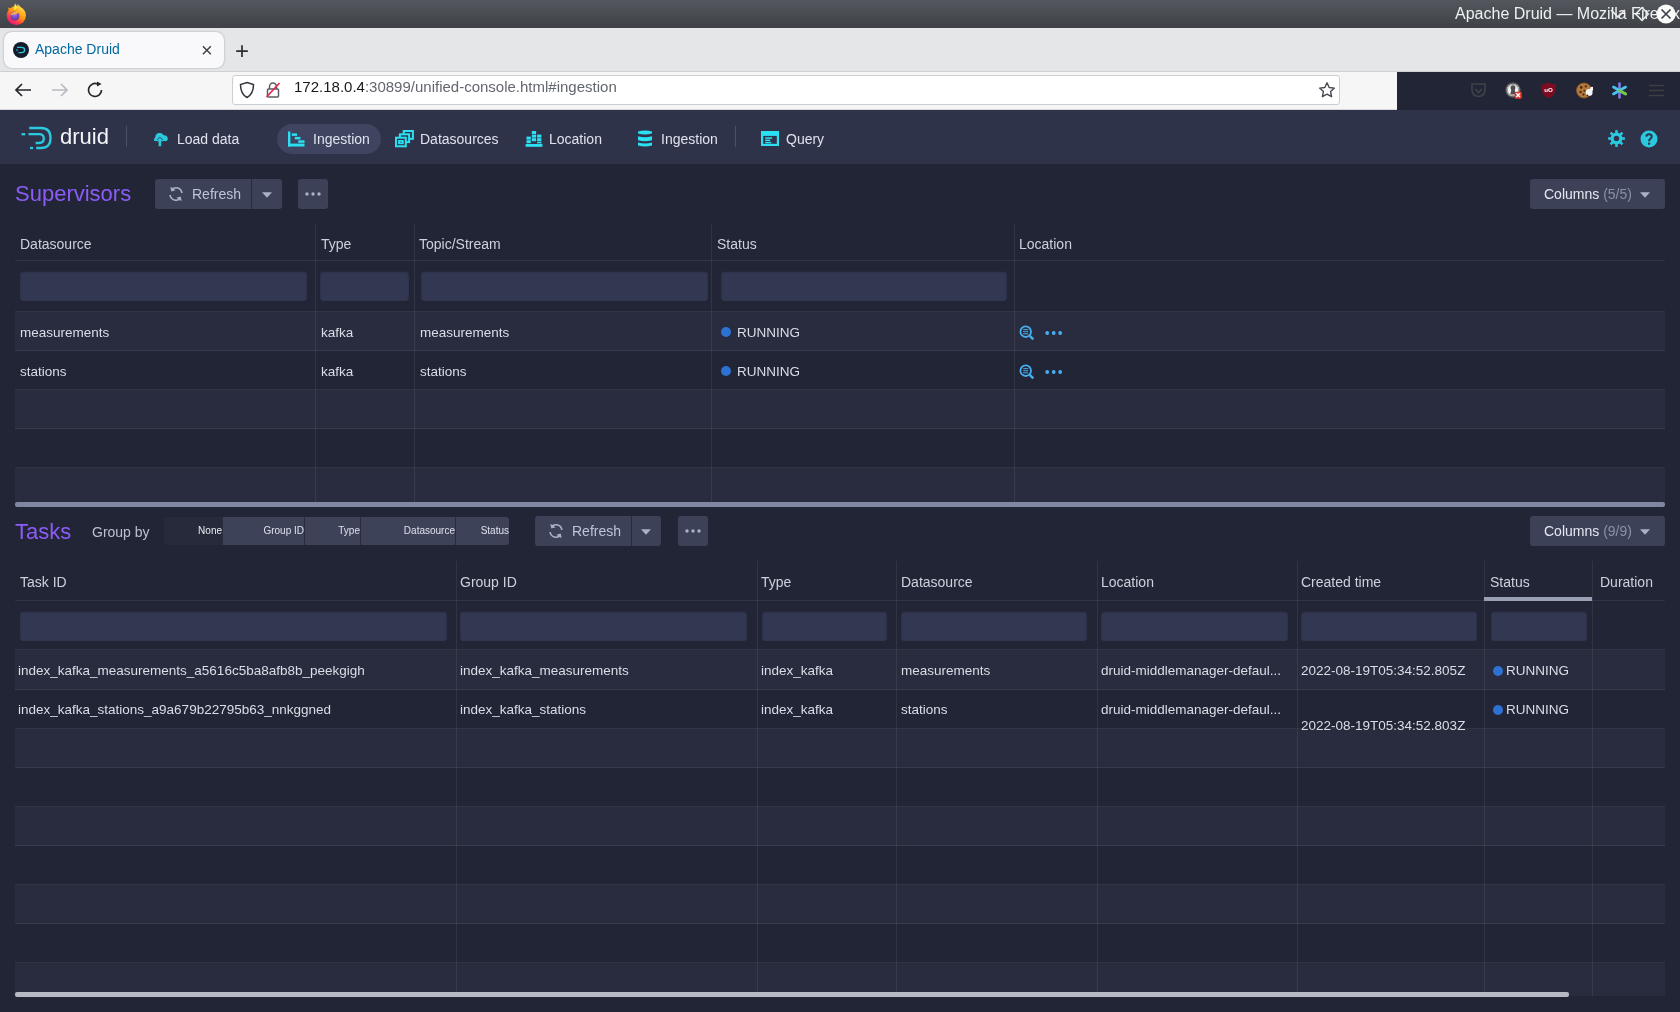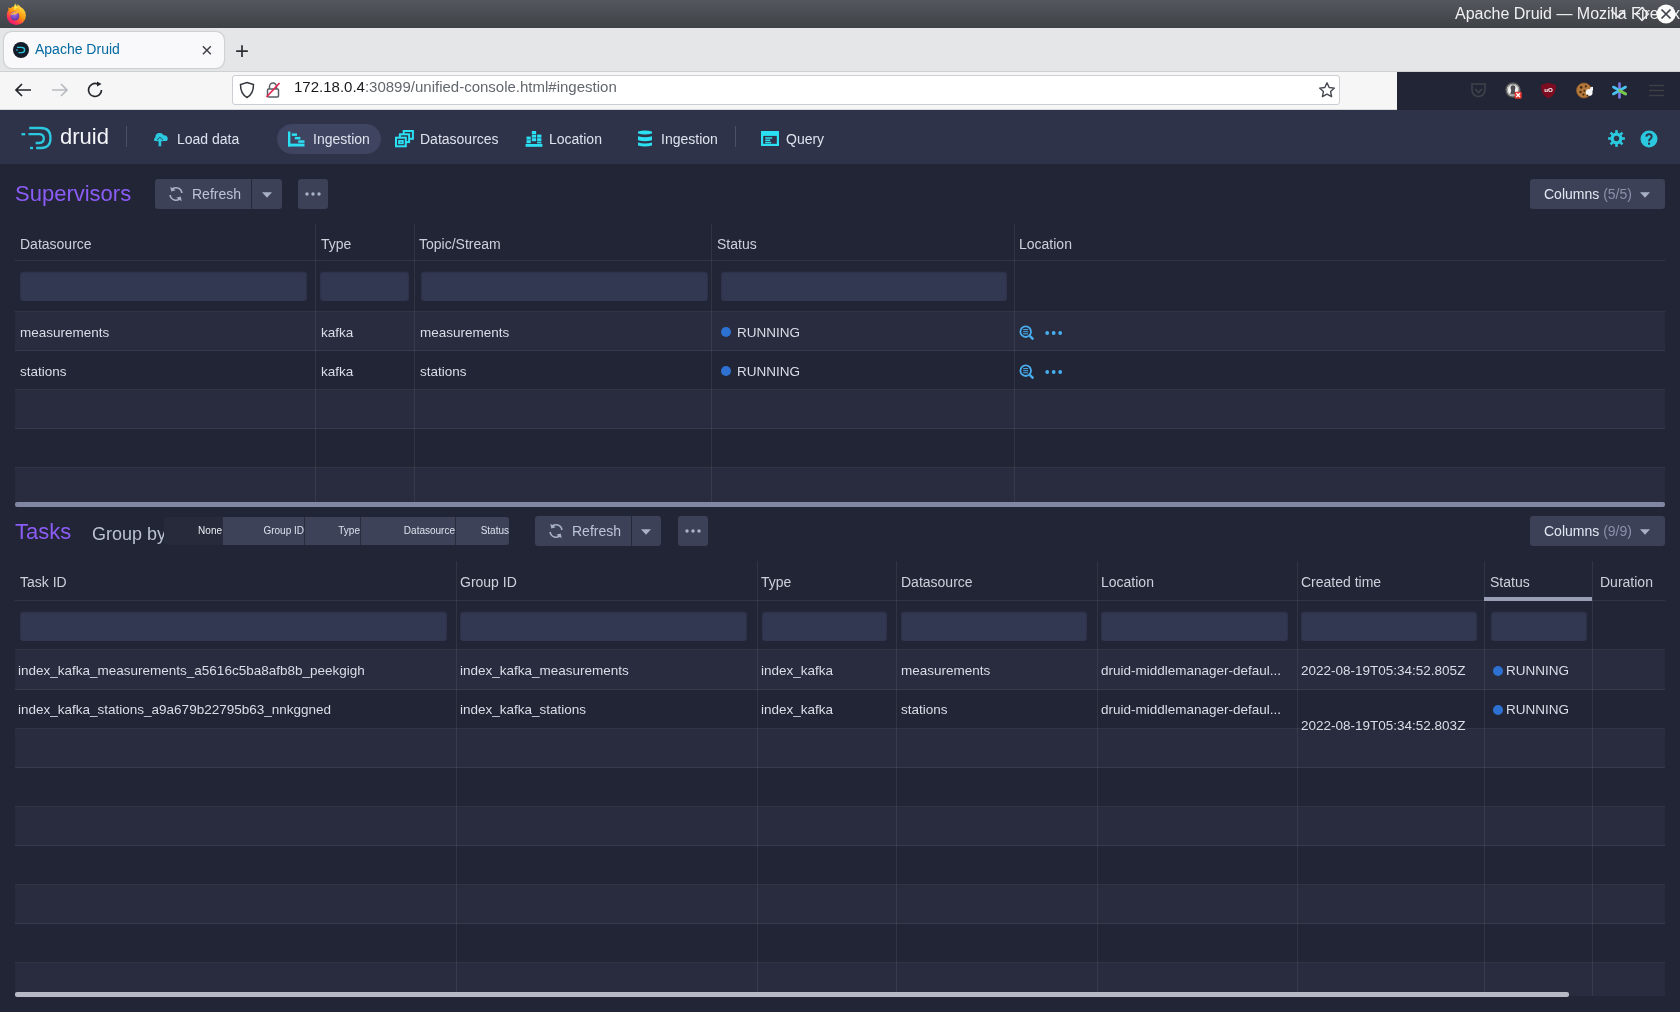--- a/index.html
+++ b/index.html
@@ -336,21 +336,21 @@
 <svg class="abs" style="left:1044px;top:369px" width="20" height="6" viewBox="0 0 20 6">
     <g fill="#48aff0">
       <circle cx="3.2" cy="3" r="1.9"></circle>
       <circle cx="9.7" cy="3" r="1.9"></circle>
       <circle cx="16.2" cy="3" r="1.9"></circle>
     </g>
   </svg>
 <div class="abs scrollbar" style="left:15px;top:502px;width:1650px;background:#8087a3"></div>
 
 <div class="abs h1" style="left:15px;top:521px">Tasks</div>
-<div class="abs" style="left:92px;top:524px;font-size:18px;color:#bac1d2">Group by</div>
+<div class="abs" style="left:92px;top:524px;font-size:14px;color:#bac1d2">Group by</div>
 <div class="abs gb" style="left:164px;top:517px;width:58px;background:#262a3a;border-left:none;border-radius:3px 0 0 3px;color:#e9ecf3">None</div>
 <div class="abs gb" style="left:222px;top:517px;width:82px">Group ID</div>
 <div class="abs gb" style="left:304px;top:517px;width:56px">Type</div>
 <div class="abs gb" style="left:360px;top:517px;width:95px">Datasource</div>
 <div class="abs gb" style="left:455px;top:517px;width:54px;border-radius:0 3px 3px 0">Status</div>
 <div class="abs" style="left:535px;top:516px;width:126px;height:30px;background:#3c4158;border-radius:3px">
 <svg class="abs" style="left:13px;top:7px" width="16" height="16" viewBox="0 0 16 16">
       <g fill="none" stroke="#a9b1c5" stroke-width="1.7">
         <path d="M13.9 7 A6 6 0 0 0 3.4 3.9"></path>
         <path d="M2.1 9 A6 6 0 0 0 12.6 12.1"></path>

